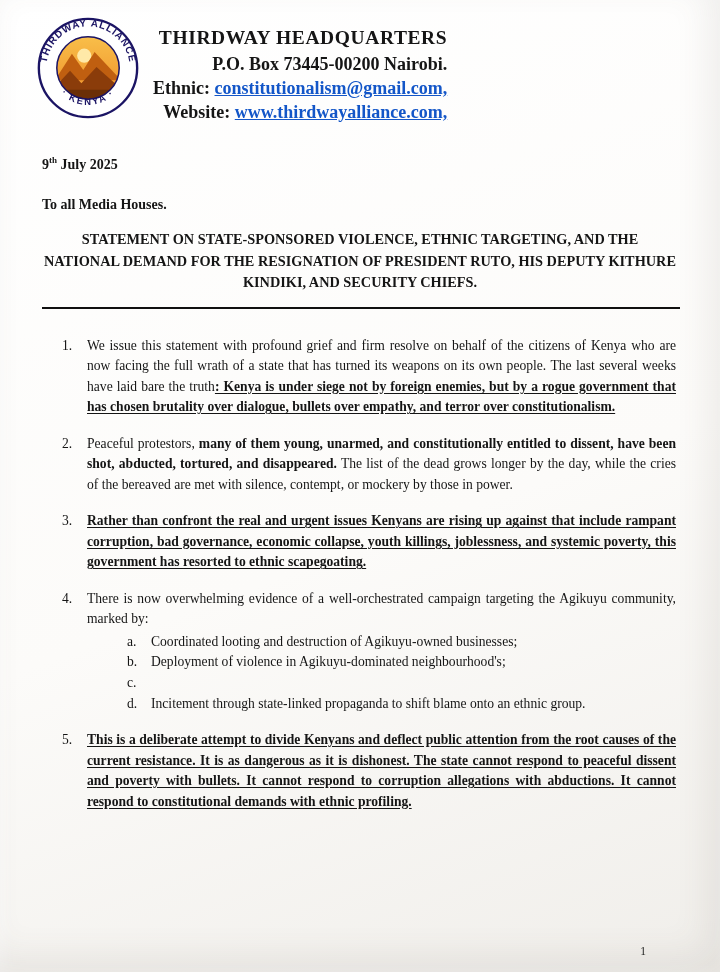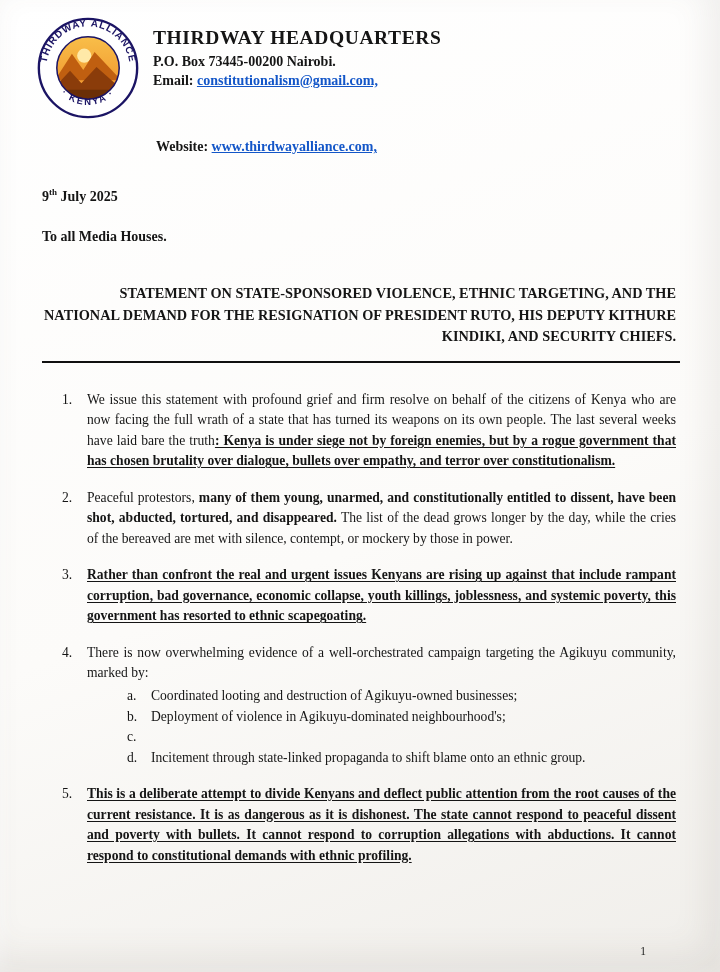--- a/index.html
+++ b/index.html
@@ -13,31 +13,31 @@
   }
   .page { width:720px; height:972px; position:relative; }
   .page::after {
     content:''; position:absolute; inset:0; pointer-events:none;
     box-shadow: inset -12px -16px 34px rgba(90,80,70,0.09), inset 4px 2px 14px rgba(255,255,255,0.5);
   }
 
   
   .letterhead { display:flex; align-items:flex-start; padding:16px 40px 0 36px; }
   .logo-wrap { width:104px; height:104px; flex-shrink:0; }
-  .lh-text { margin-left:13px; padding-top:11px; }
+  .lh-text { margin-left:13px; padding-top:11px;text-align:right; }
   .org-name { font-size:19.5px; font-weight:700; letter-spacing:0.6px; margin-bottom:4px; }
-  .lh-line { font-size:14px; font-weight:700; line-height:1.33; }
-  .lh-line.site { padding-left:3px;margin-top:48px; }
+  .lh-line { font-size:18px; font-weight:700; line-height:1.33; }
+  .lh-line.site { padding-left:3px; }
   .doc-link { color:#1356c8; text-decoration:underline; cursor:pointer; font-weight:700; }
 
   
   .date-line { margin:30px 0 0 42px; font-size:14px; font-weight:700; }
   .date-line sup { font-size:9px; }
   .salutation { margin:25px 4px 0 42px; font-size:14px; font-weight:700; }
-  .title { margin:38px auto 0; max-width:632px; text-align:right; font-size:14.3px; font-weight:700; line-height:1.5;font-family:Liberation Serif, serif; }
+  .title { margin:16px auto 0; max-width:632px; text-align:center; font-size:14.3px; font-weight:700; line-height:1.5;font-family:Liberation Serif, serif; }
   .divider { margin:13px 40px 0 42px; border-top:2.6px solid #101010; }
 
   
   .statement-list { margin:27px 44px 0 62px; }
   .item { display:flex; margin-bottom:16px; font-size:13.6px; line-height:1.51; }
   .item-number { width:25px; flex-shrink:0; }
   .item-text { flex:1; text-align:justify; }
   .seg-normal { font-weight:400; }
   .seg-bold { font-weight:700; }
   .seg-bold-underline { font-weight:700; text-decoration:underline; text-underline-offset:2px; }
@@ -79,21 +79,21 @@
           <textPath href="#arcTop" startOffset="50%" text-anchor="middle">THIRDWAY ALLIANCE</textPath>
         </text>
         <text font-family="Liberation Sans, sans-serif" font-size="10" font-weight="bold" fill="#1b1464" letter-spacing="2">
           <textPath href="#arcBottom" startOffset="50%" text-anchor="middle">· KENYA ·</textPath>
         </text>
       </svg>
     </div>
     <div class="lh-text">
       <div class="org-name">THIRDWAY HEADQUARTERS</div>
       <div class="lh-line">P.O. Box 73445-00200 Nairobi.</div>
-      <div class="lh-line"><span>Email: </span><a class="doc-link">constitutionalism@gmail.com,</a></div>
+      <div class="lh-line"><span>Ethnic: </span><a class="doc-link">constitutionalism@gmail.com,</a></div>
       <div class="lh-line site"><span>Website: </span><a class="doc-link">www.thirdwayalliance.com,</a></div>
     </div>
   </div>
 
   <div class="date-line"><span>9</span><sup>th</sup><span> July 2025</span></div>
 
   <div class="salutation">To all Media Houses.</div>
 
   <div class="title">STATEMENT ON STATE-SPONSORED VIOLENCE, ETHNIC TARGETING, AND THE NATIONAL DEMAND FOR THE RESIGNATION OF PRESIDENT RUTO, HIS DEPUTY KITHURE KINDIKI, AND SECURITY CHIEFS.</div>
   <div class="divider"></div>

